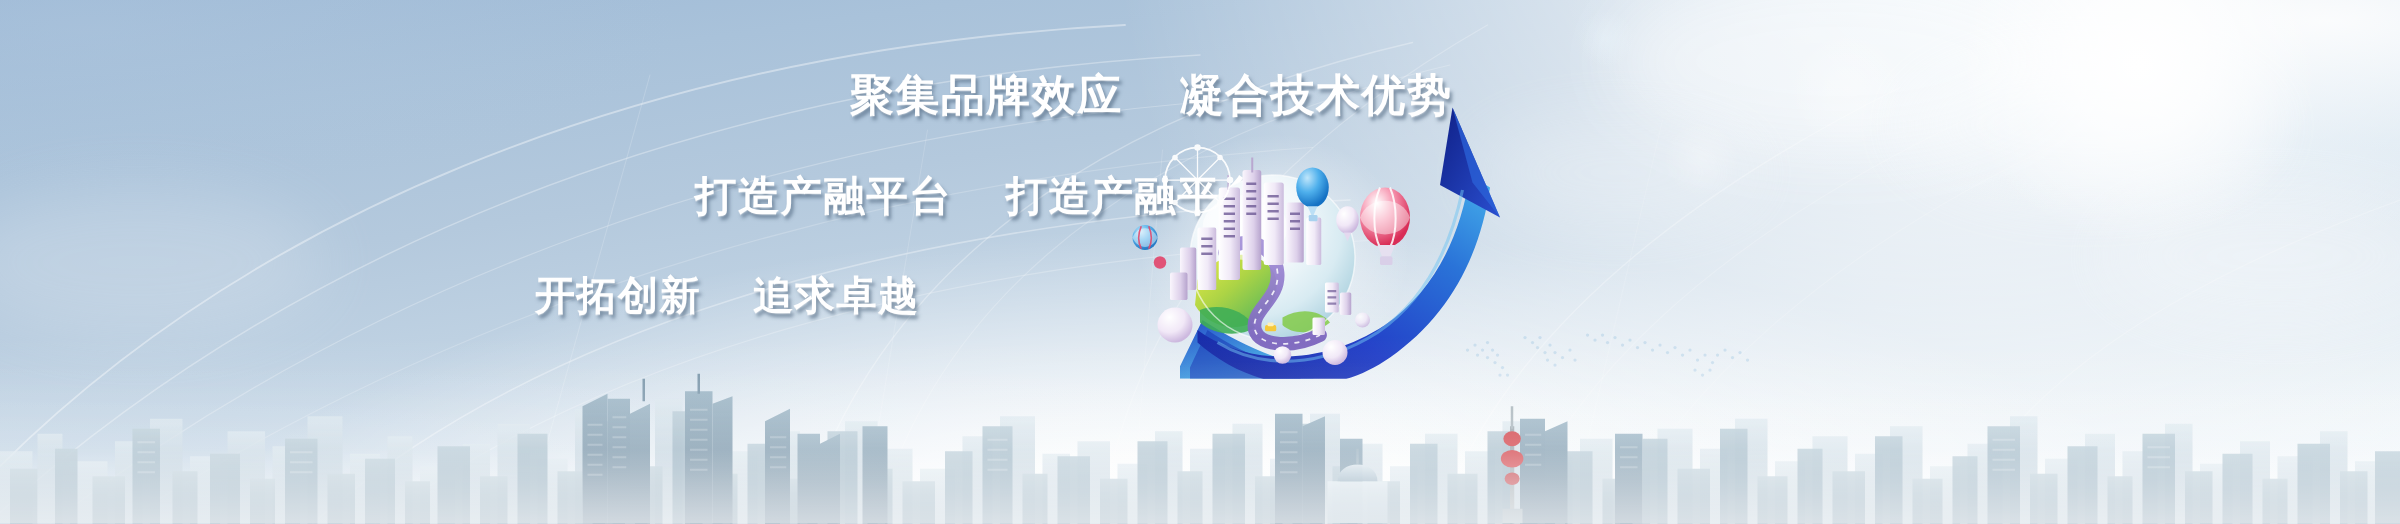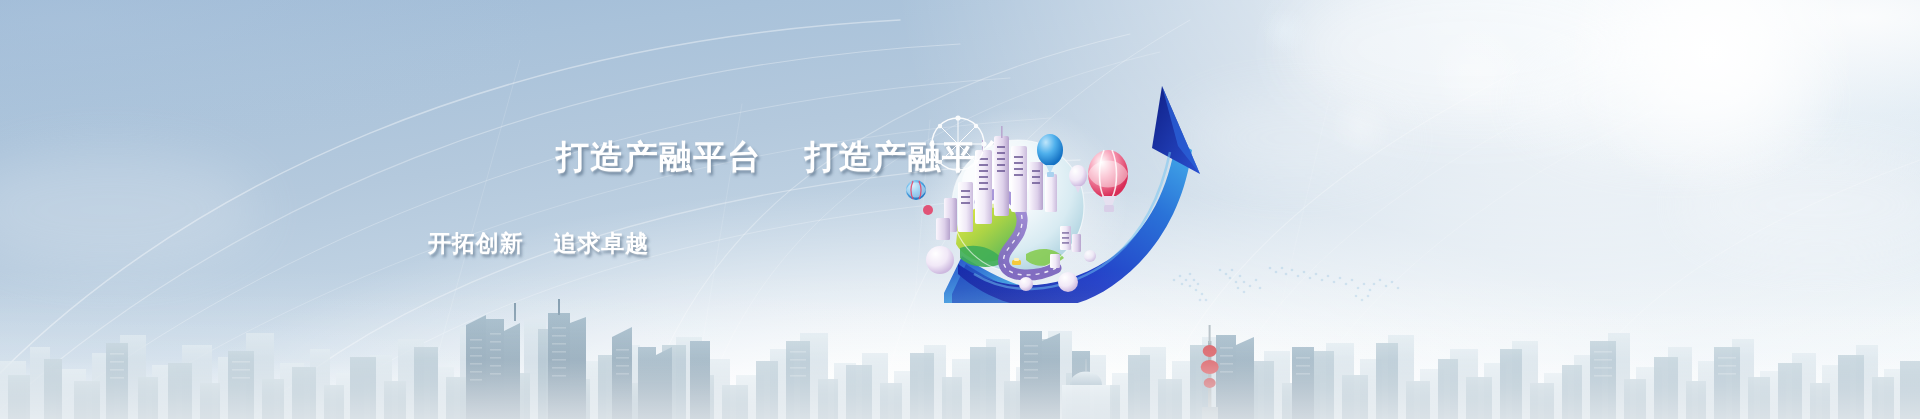--- a/index.html
+++ b/index.html
@@ -53,21 +53,21 @@
     font-weight:bold;
     letter-spacing:.04em;
     white-space:nowrap;
     font-family:"DejaVu Sans","Liberation Sans",sans-serif;
     text-shadow:
       2px 3px 3px rgba(62,86,112,.55),
       0 1px 0 rgba(255,255,255,.5);
   }
   .hl1{left:680px;top:53px;font-size:35px;}
   .hl2{left:556px;top:135px;font-size:33px;}
-  .hl3{left:428px;top:228px;font-size:23px;}
+  .hl3{left:428px;top:215px;font-size:32px;}
   .gapchar{display:inline-block;width:.52em;}
 
   
   .graphic{position:absolute;left:900px;top:78px;width:320px;height:225px;}
 
   
   .skyline{position:absolute;left:0;bottom:0;width:1920px;height:130px;}
   .skyline-haze{position:absolute;left:0;bottom:0;width:1920px;height:150px;
     background:linear-gradient(to top,rgba(255,255,255,.55) 0%,rgba(255,255,255,.18) 40%,rgba(255,255,255,0) 100%);
     pointer-events:none;}
@@ -114,20 +114,25 @@
       <path d="M 1560 419 C 1600 330 1700 240 1920 160" stroke-width="1" opacity=".22"></path>
 
       <path d="M 420 418 L 520 60" stroke-width=".8" opacity=".18"></path>
       <path d="M 690 418 L 742 104" stroke-width=".8" opacity=".16"></path>
       <path d="M 905 418 L 930 120" stroke-width=".8" opacity=".16"></path>
       <path d="M 1255 418 L 1330 96" stroke-width=".8" opacity=".14"></path>
     </g>
   </svg>
 
   <div class="headlines">
+    <div class="hl hl1">
+      <span>聚集品牌效应</span>
+      <span class="gapchar"></span>
+      <span>凝合技术优势</span>
+    </div>
     <div class="hl hl2">
       <span>打造产融平台</span>
       <span class="gapchar"></span>
       <span>打造产融平台</span>
     </div>
     <div class="hl hl3">
       <span>开拓创新</span>
       <span class="gapchar"></span>
       <span>追求卓越</span>
     </div>

